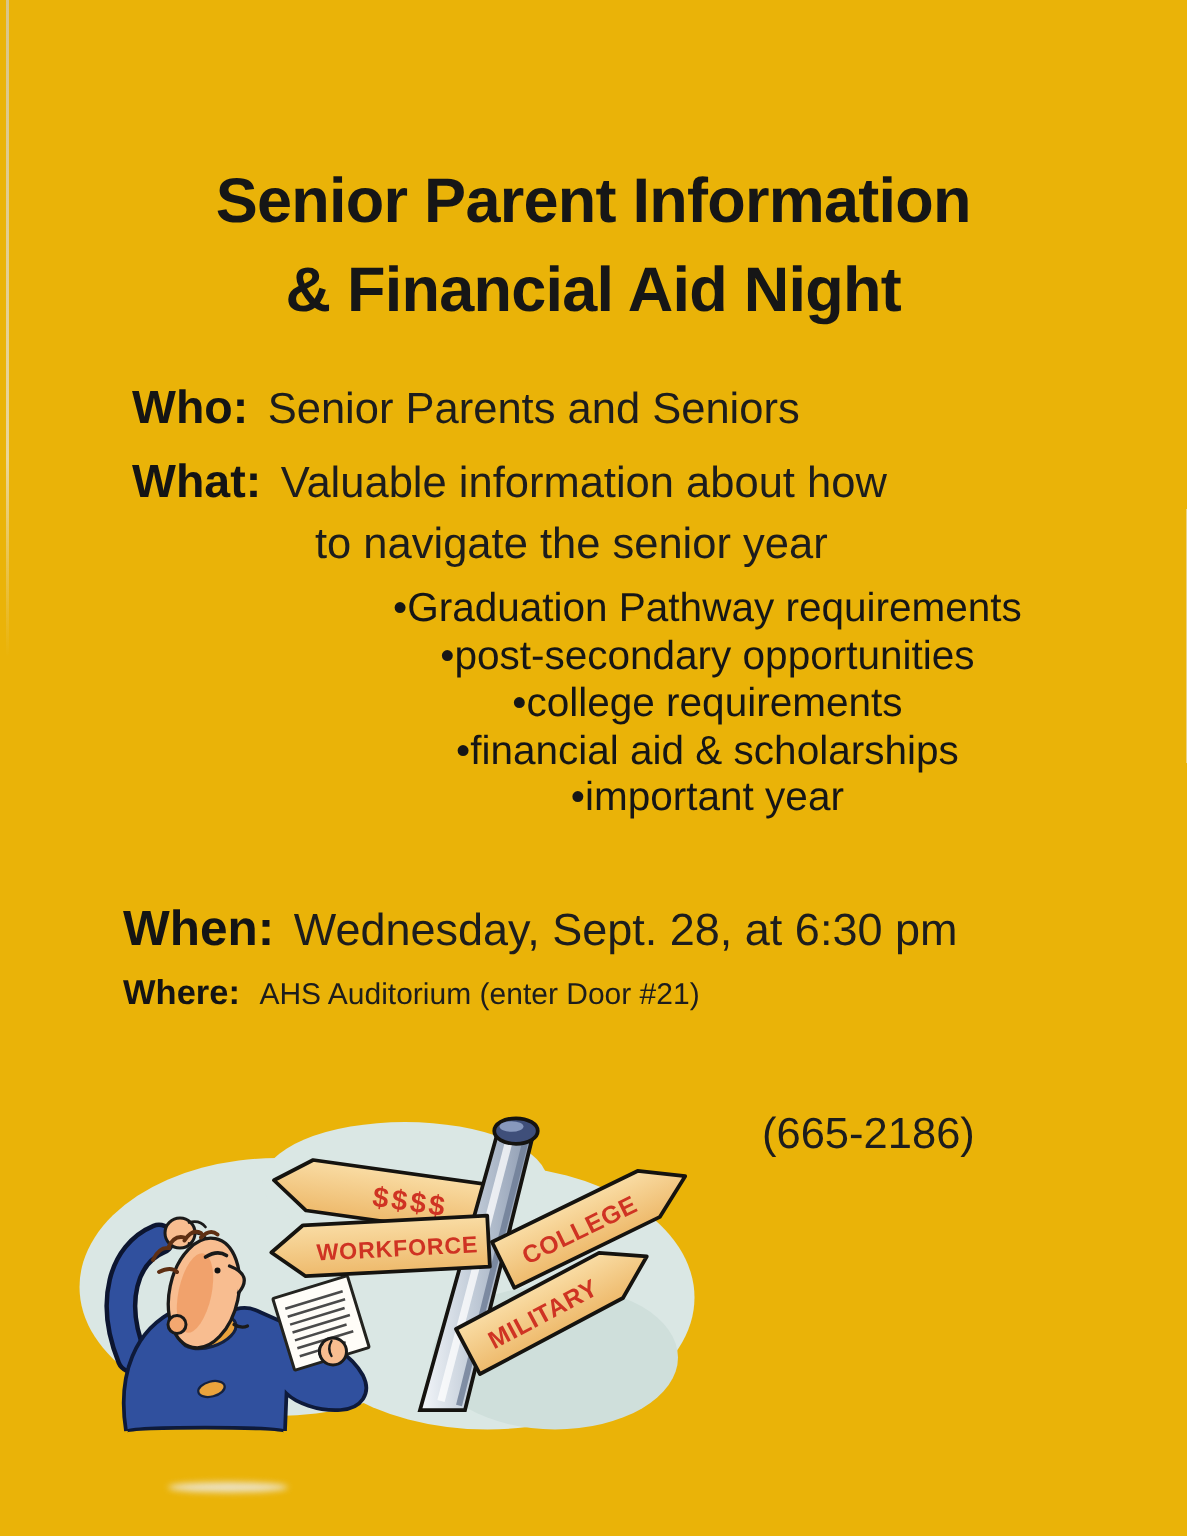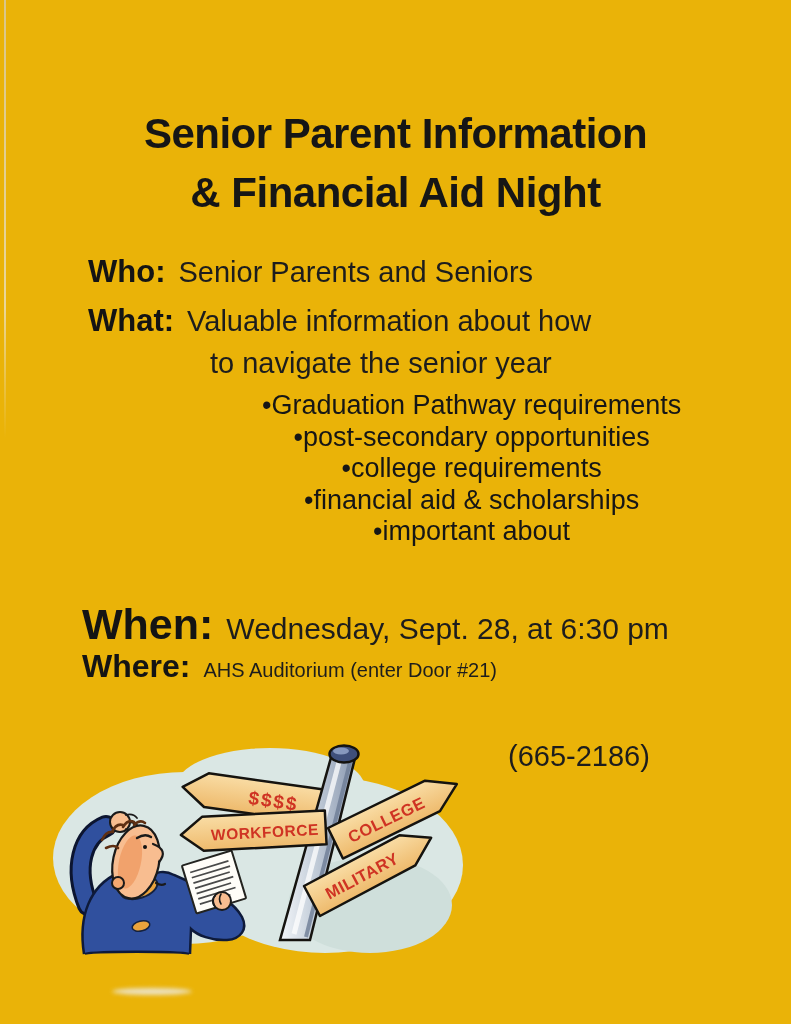--- a/index.html
+++ b/index.html
@@ -55,29 +55,29 @@
   <div class="row" style="left:88px;top:254px">
     <span class="lbl">Who:</span><span class="gap"></span><span class="val">Senior Parents and Seniors</span>
   </div>
   <div class="wrapline" style="left:210px;top:347px">to navigate the senior year</div>
 
   <div class="bullets">
     <div class="bullet">•Graduation Pathway requirements</div>
     <div class="bullet">•post-secondary opportunities</div>
     <div class="bullet">•college requirements</div>
     <div class="bullet">•financial aid &amp; scholarships</div>
-    <div class="bullet">•important about</div>
+    <div class="bullet">•important year</div>
   </div>
 
   <div class="row" style="left:82px;top:600px">
-    <span class="lbl" style="font-size:43px">When:</span><span class="gap"></span><span class="val" style="font-size:30px">Wednesday, Sept. 28, at 6:30 pm</span>
+    <span class="lbl" style="font-size:33px">When:</span><span class="gap"></span><span class="val" style="font-size:30px">Wednesday, Sept. 28, at 6:30 pm</span>
   </div>
 
   <div class="row" style="left:82px;top:648px">
-    <span class="lbl" style="font-size:32px">Where:</span><span class="gap"></span><span class="val" style="font-size:20px">AHS Auditorium (enter Door #21)</span>
+    <span class="lbl" style="font-size:23px">Where:</span><span class="gap"></span><span class="val" style="font-size:20px">AHS Auditorium (enter Door #21)</span>
   </div>
 
 
   <div class="phone">(665-2186)</div>
 
   <svg class="illus" viewBox="0 0 430 220">
     <defs>
       <linearGradient id="poleGrad" x1="0" y1="0" x2="1" y2="0">
         <stop offset="0" stop-color="#f4f7fa"></stop>
         <stop offset="0.45" stop-color="#c3cdd9"></stop>

